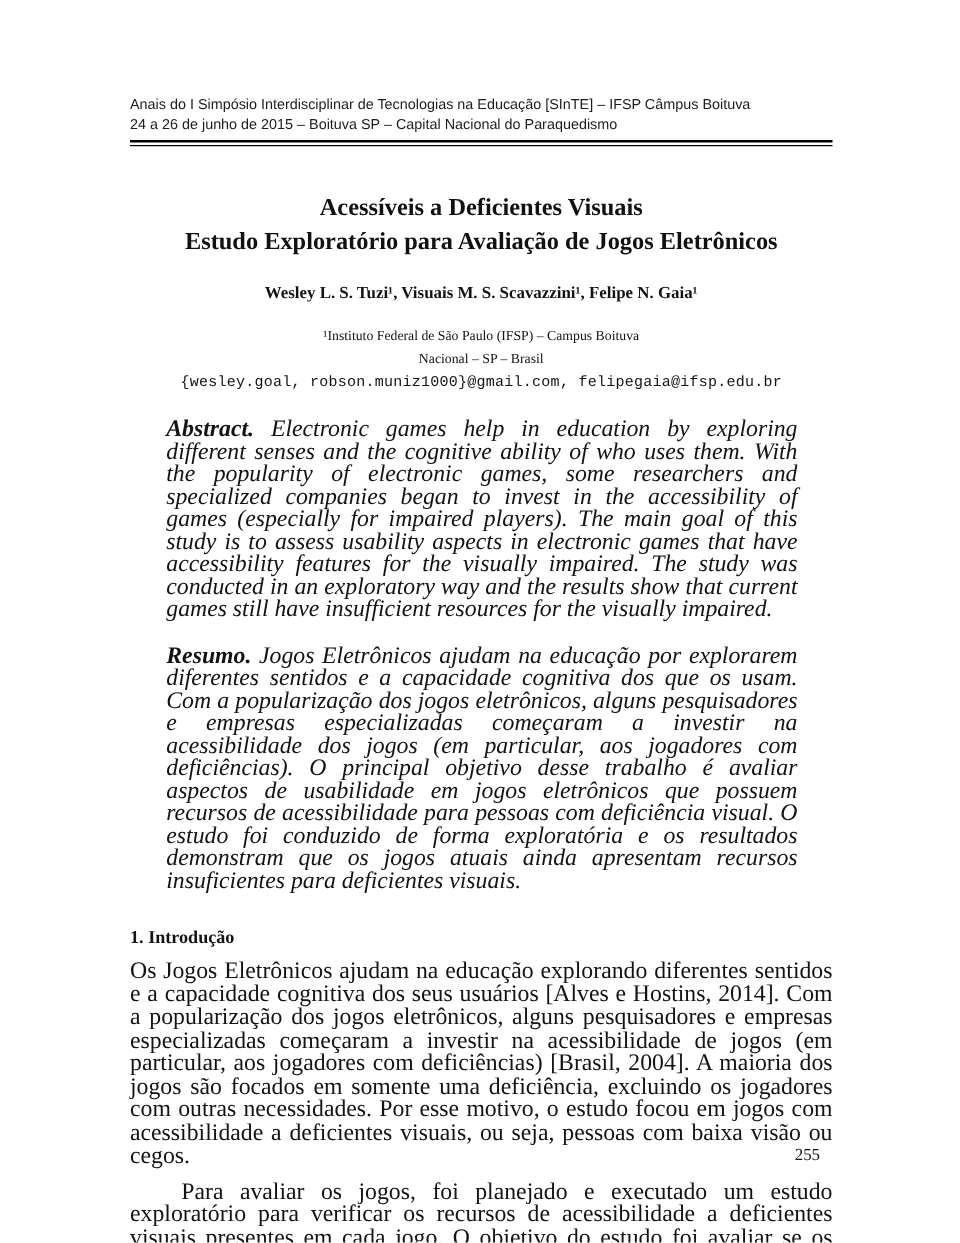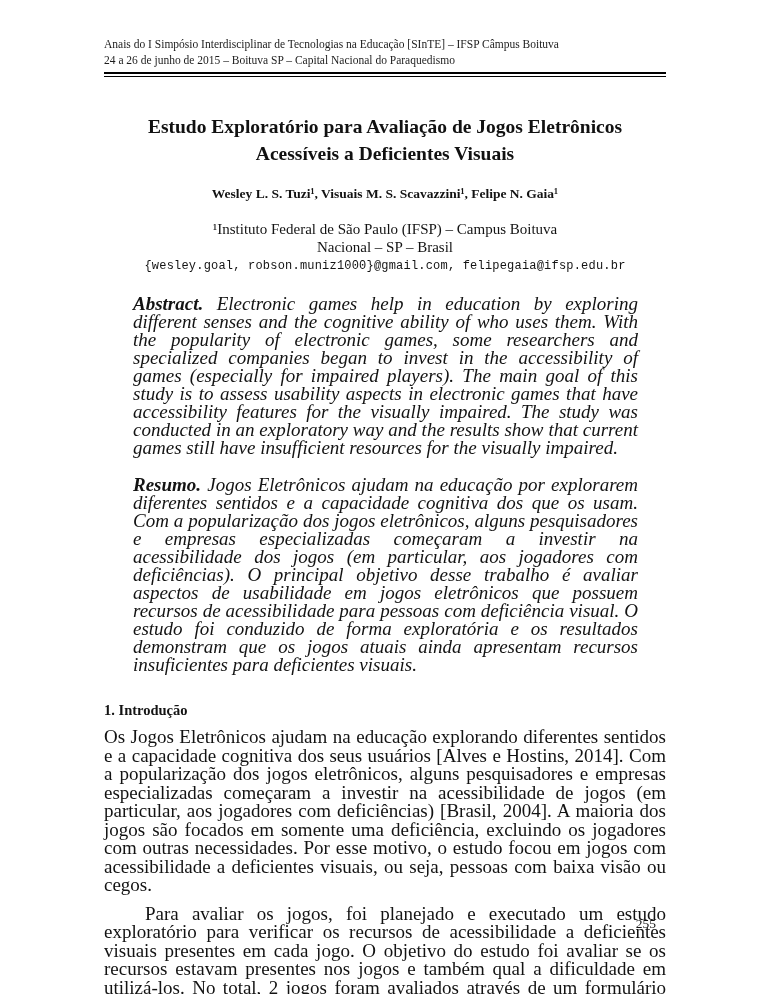--- a/index.html
+++ b/index.html
@@ -17,22 +17,22 @@
   }
   .page {
     position: absolute;
     left: 104px;
     top: 0;
     width: 562px;
     height: 994px;
   }
   
   .running-head {
-    margin-top: 36px;
-    font-family: Liberation Serif, serif;
+    margin-top: 76px;
+    font-family: Liberation Sans, sans-serif;
     font-size: 11.5px;
     line-height: 16px;
     color: #1c1c1c;
   }
   .head-rule {
     margin-top: 4px;
   }
   .head-rule .rule-thick {
     height: 2px;
     background: #000;
@@ -54,21 +54,21 @@
   .authors {
     margin-top: 18px;
     text-align: center;
     font-weight: bold;
     font-size: 13.5px;
     line-height: 18px;
   }
   .affiliation {
     margin-top: 17px;
     text-align: center;
-    font-size: 15px;
+    font-size: 11px;
     line-height: 18px;
   }
   .emails {
     margin-top: 3px;
     text-align: center;
     font-family: "Liberation Mono", "DejaVu Sans Mono", monospace;
     font-size: 12px;
     letter-spacing: 0.2px;
     white-space: nowrap;
   }
@@ -117,22 +117,22 @@
     <div>Anais do I Simpósio Interdisciplinar de Tecnologias na Educação [SInTE] – IFSP Câmpus Boituva</div>
     <div>24 a 26 de junho de 2015 – Boituva SP – Capital Nacional do Paraquedismo</div>
   </div>
 
   <div class="head-rule">
     <div class="rule-thick"></div>
     <div class="rule-thin"></div>
   </div>
 
   <div class="paper-title">
+    <div>Acessíveis a Deficientes Visuais</div>
     <div>Estudo Exploratório para Avaliação de Jogos Eletrônicos</div>
-    <div>Acessíveis a Deficientes Visuais</div>
   </div>
 
   <div class="authors">Wesley L. S. Tuzi¹, Visuais M. S. Scavazzini¹, Felipe N. Gaia¹</div>
 
   <div class="affiliation">
     <div>¹Instituto Federal de São Paulo (IFSP) – Campus Boituva</div>
     <div>Nacional – SP – Brasil</div>
   </div>
 
   <div class="emails">{wesley.goal, robson.muniz1000}@gmail.com, felipegaia@ifsp.edu.br</div>

